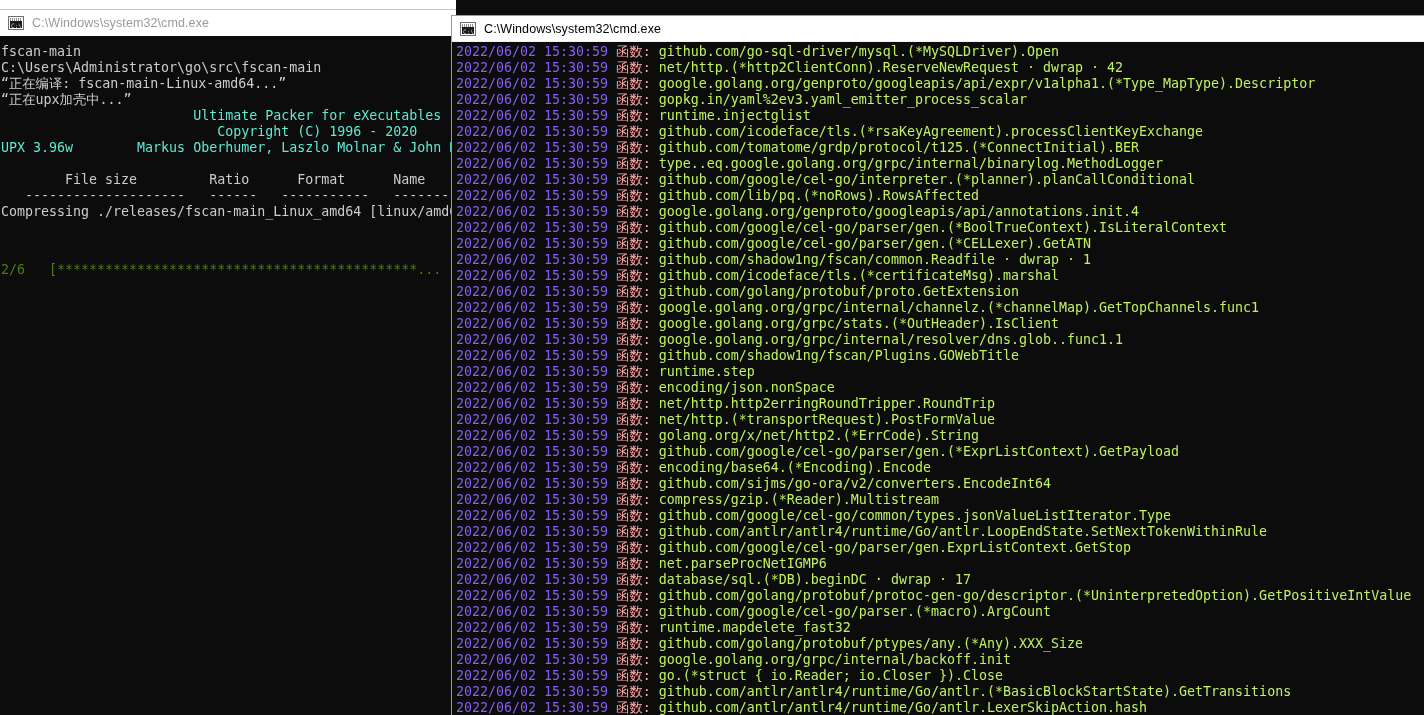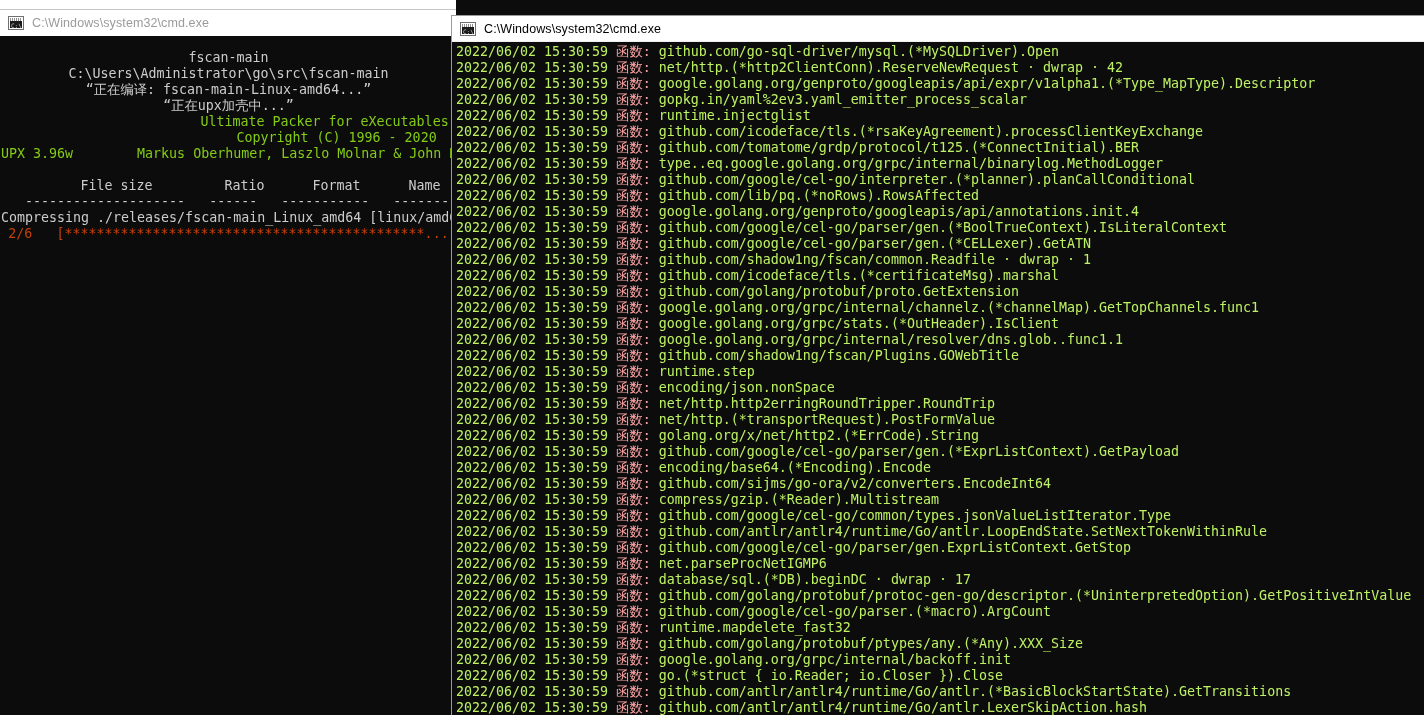--- a/index.html
+++ b/index.html
@@ -100,63 +100,62 @@
   
   #win-build {
     left: 0px;
     top: 10px;
     width: 456px;
     height: 705px;
     box-shadow: 0 0 0 1px #c6c6c6;
   }
   #win-build .console {
     height: 679px;
-    padding: 14px 0 0 1px;
+    padding: 8px 0 0 1px;
     box-sizing: border-box;
-    text-align: center;
   }
 
   
   #win-log {
     left: 452px;
     top: 16px;
     width: 975px;
     height: 699px;
     box-shadow: 0 0 0 1px #9a9a9a;
   }
   #win-log .titlebar { border-bottom: 1px solid #f0f0f0; }
   #win-log .console {
     height: 673px;
     padding: 2px 0 0 4px;
     box-sizing: border-box;
   }
 
   
   .c-white { color: #cccccc; }
-  .c-green  { color: #84cc16; }
-  .c-blue   { color: #c2410c; }
+  .c-green  { color: #5eead4; }
+  .c-blue   { color: #4d7c0f; margin-top: 42px; }
 
   
   #clipped-row {
     position: absolute;
     left: 456px;
     top: 0px;
     width: 968px;
     height: 15px;
     overflow: hidden;
     background: #0c0c0c;
     font-family: "DejaVu Sans Mono", monospace;
     font-size: 13.3px;
     line-height: 16px;
     color: #cccccc;
     white-space: pre;
   }
 
   .log-line { white-space: pre; }
-  .ts { color: #bef264; }
+  .ts { color: #8b5cf6; }
   .tag { color: #fca5a5; }
   .fn { color: #bef264; }
 </style>
 </head>
 <body>
 
 <div id="desktop"></div>
 
 <div class="cmd-window" id="win-build">
   <div class="titlebar inactive">

